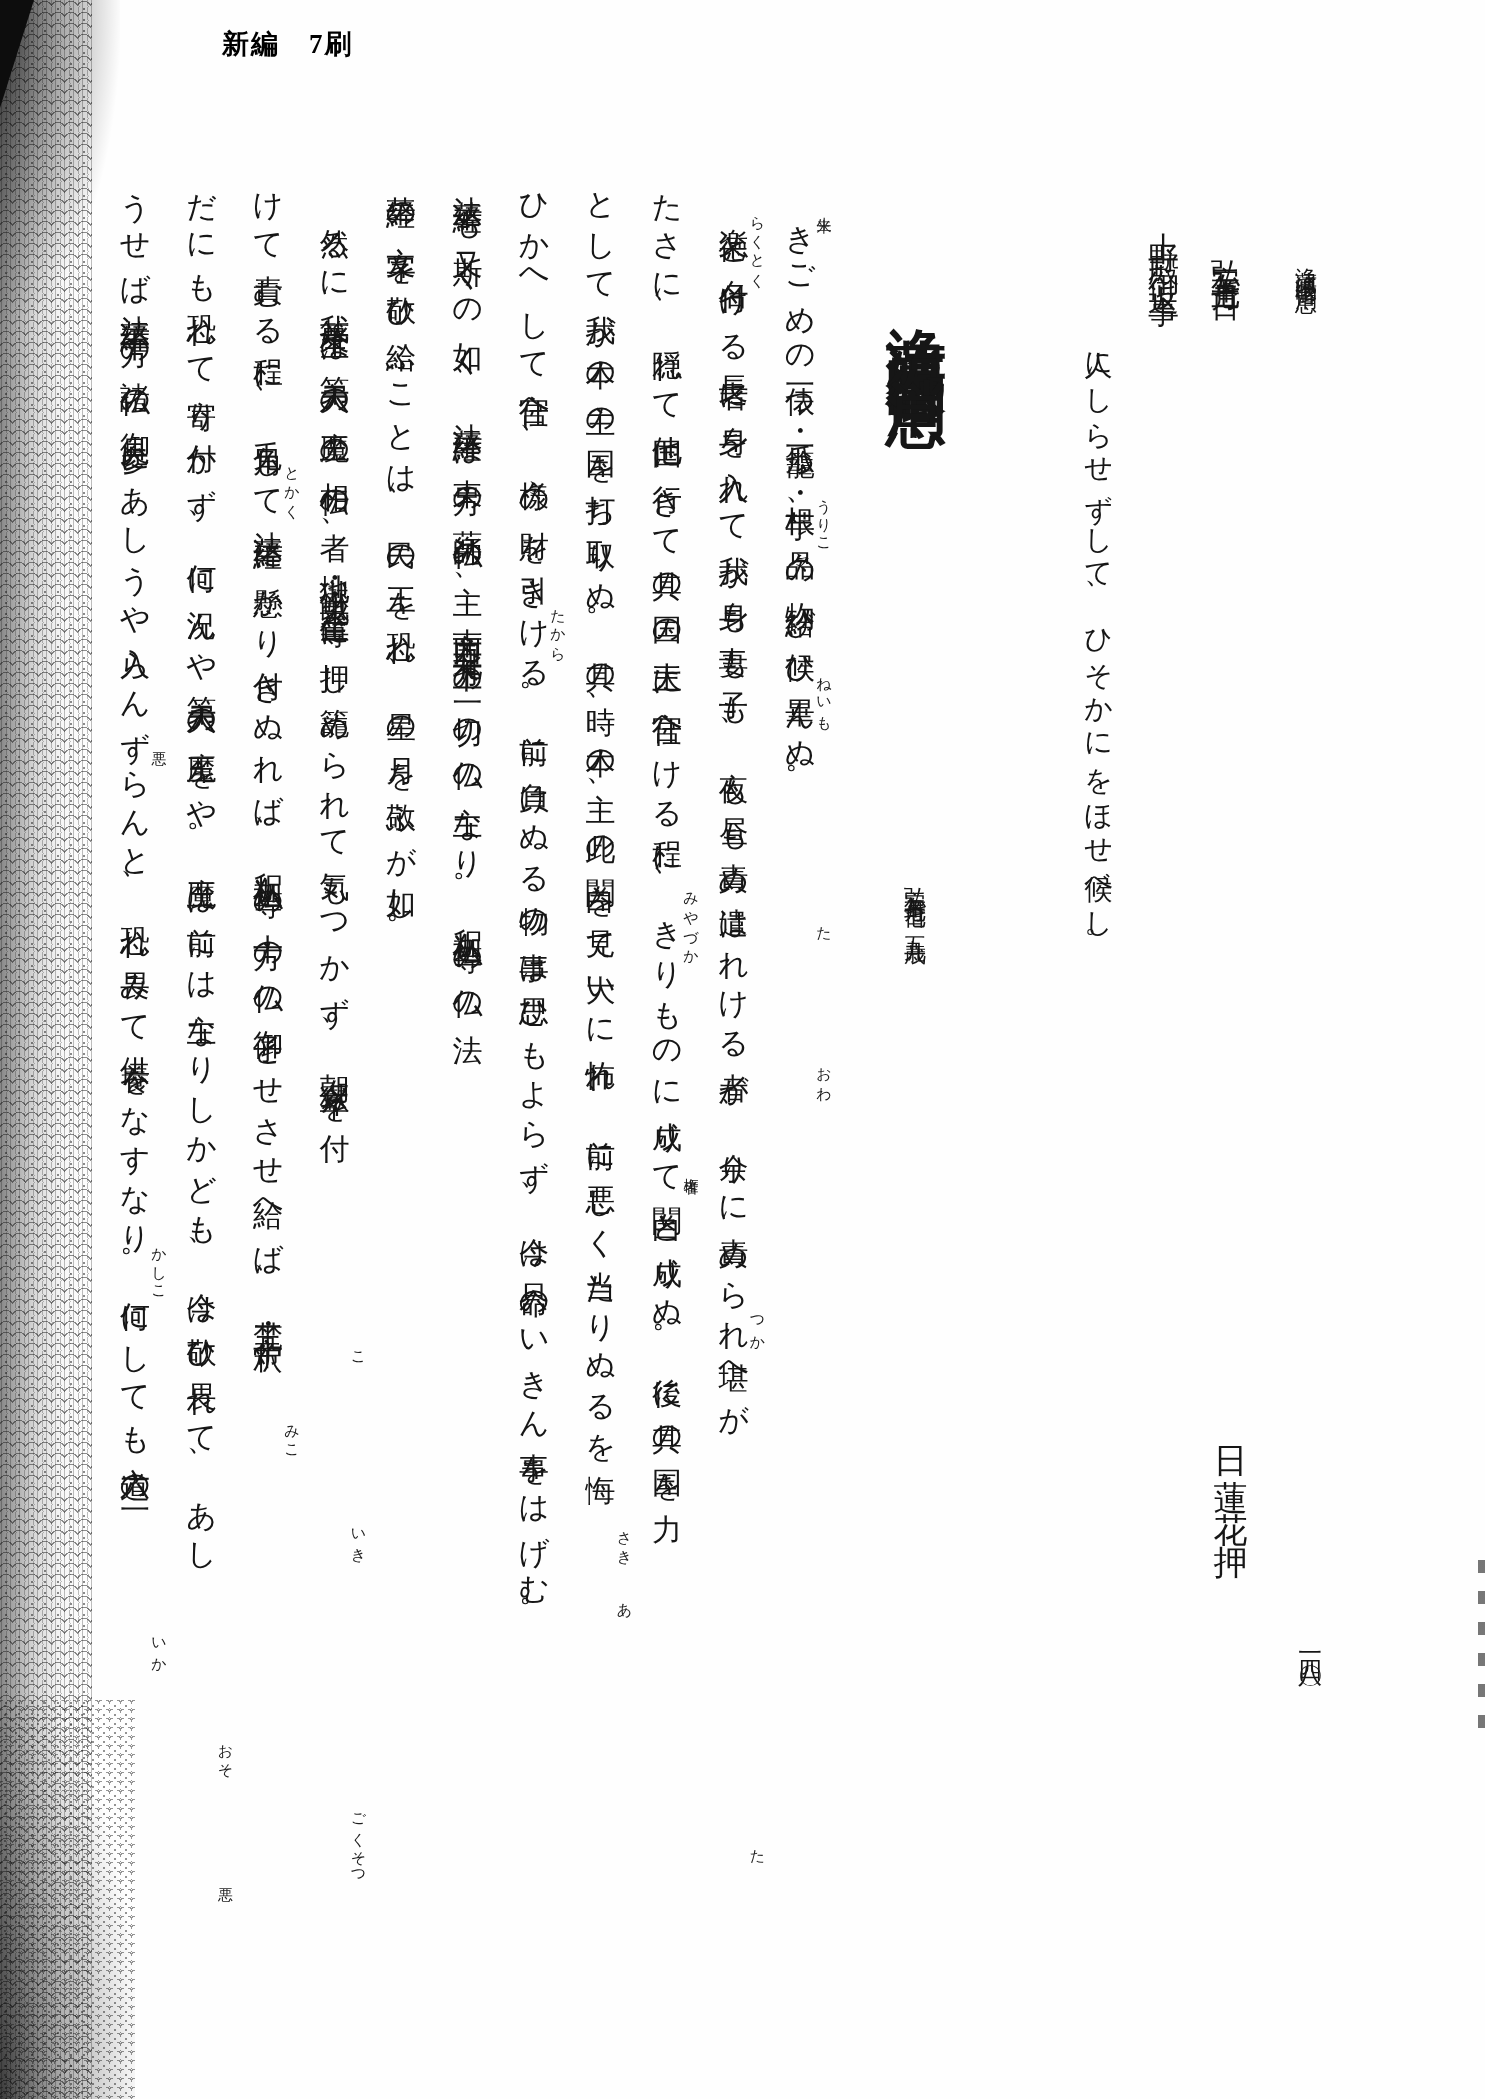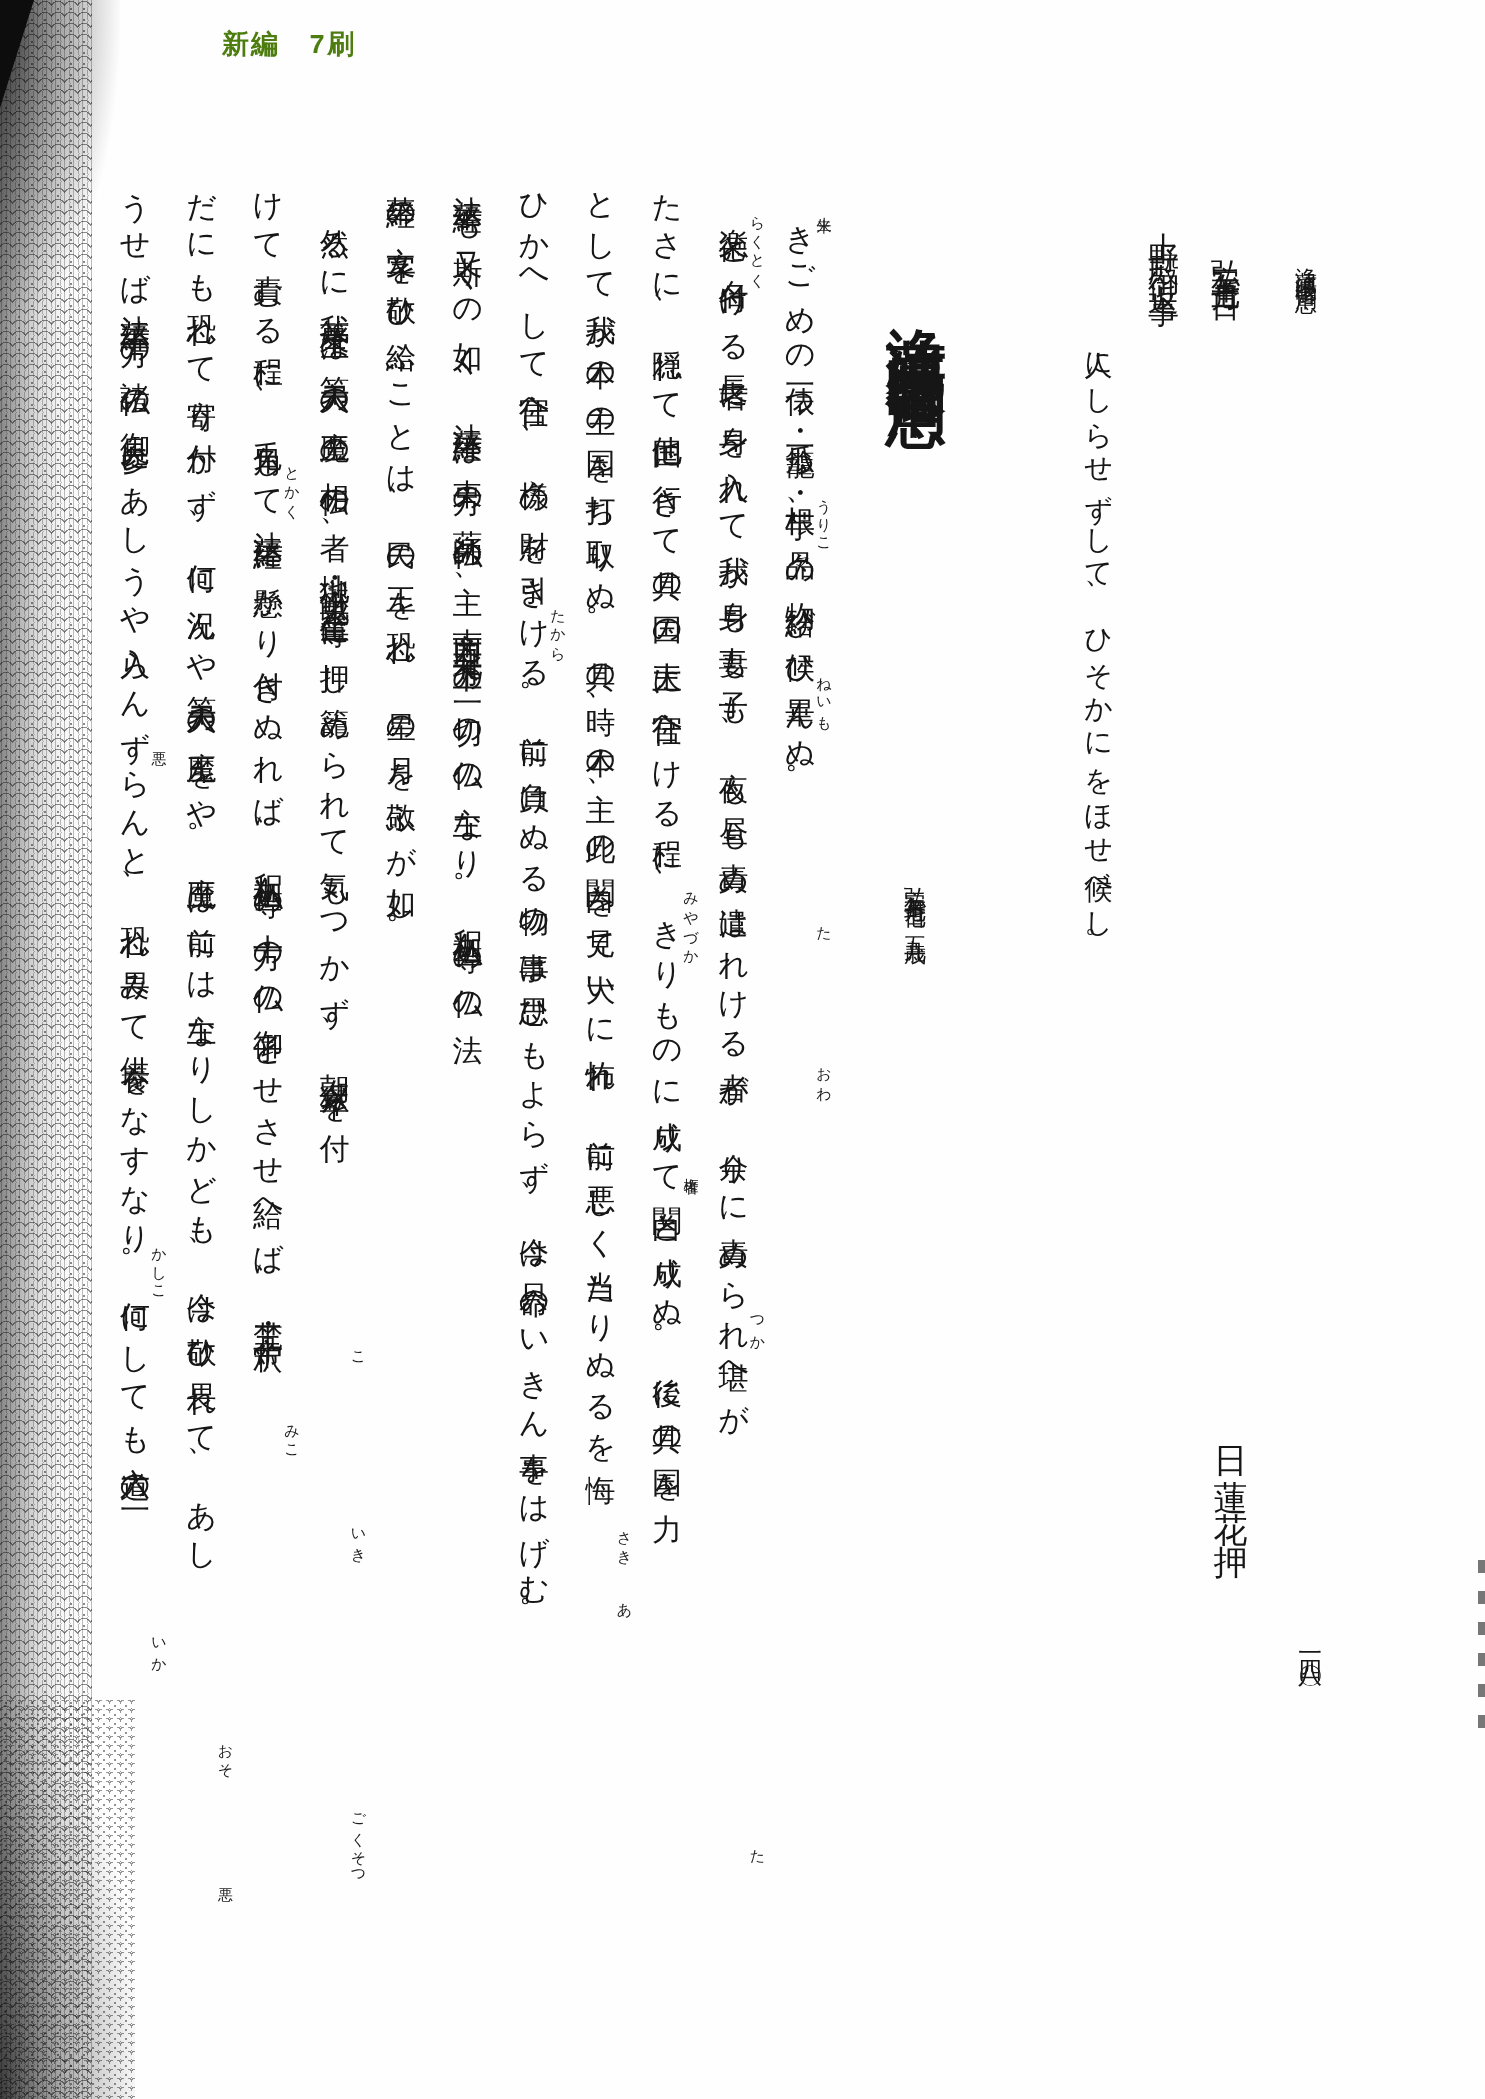--- a/index.html
+++ b/index.html
@@ -7,21 +7,21 @@
     position:relative;width:1485px;height:2099px;background:#fefefe;overflow:hidden;
     font-family:"Liberation Serif","DejaVu Serif",serif;color:#161616;
   }
   
   .v{
     position:absolute;writing-mode:vertical-rl;text-orientation:upright;
     white-space:nowrap;line-height:1;color:#161616;
   }
   .hlabel{
     position:absolute;left:222px;top:26px;font-size:27px;letter-spacing:2px;
-    font-family:Liberation Mono, monospace;font-weight:700;color:#4d7c0f;
+    font-family:Liberation Serif, serif;font-weight:700;color:#000000;
   }
   .running-head{left:1295px;top:250px;font-size:22px;letter-spacing:4px;}
   .hdr-date{left:1211px;top:237px;font-size:29px;letter-spacing:5px;}
   .hdr-addr{left:1148px;top:207px;font-size:31px;letter-spacing:13px;}
   .hdr-ps{left:1084px;top:330px;font-size:28px;letter-spacing:3px;}
   .signature{left:1213px;top:1420px;font-size:34px;letter-spacing:33px;}
   .pagenum{left:1298px;top:1640px;font-size:24px;letter-spacing:2px;}
   .title{left:886px;top:280px;font-size:60px;letter-spacing:10px;font-weight:600;}
   .dateline{left:904px;top:870px;font-size:22px;letter-spacing:3px;}
   .bodycol{font-size:30px;letter-spacing:5.5px;}

